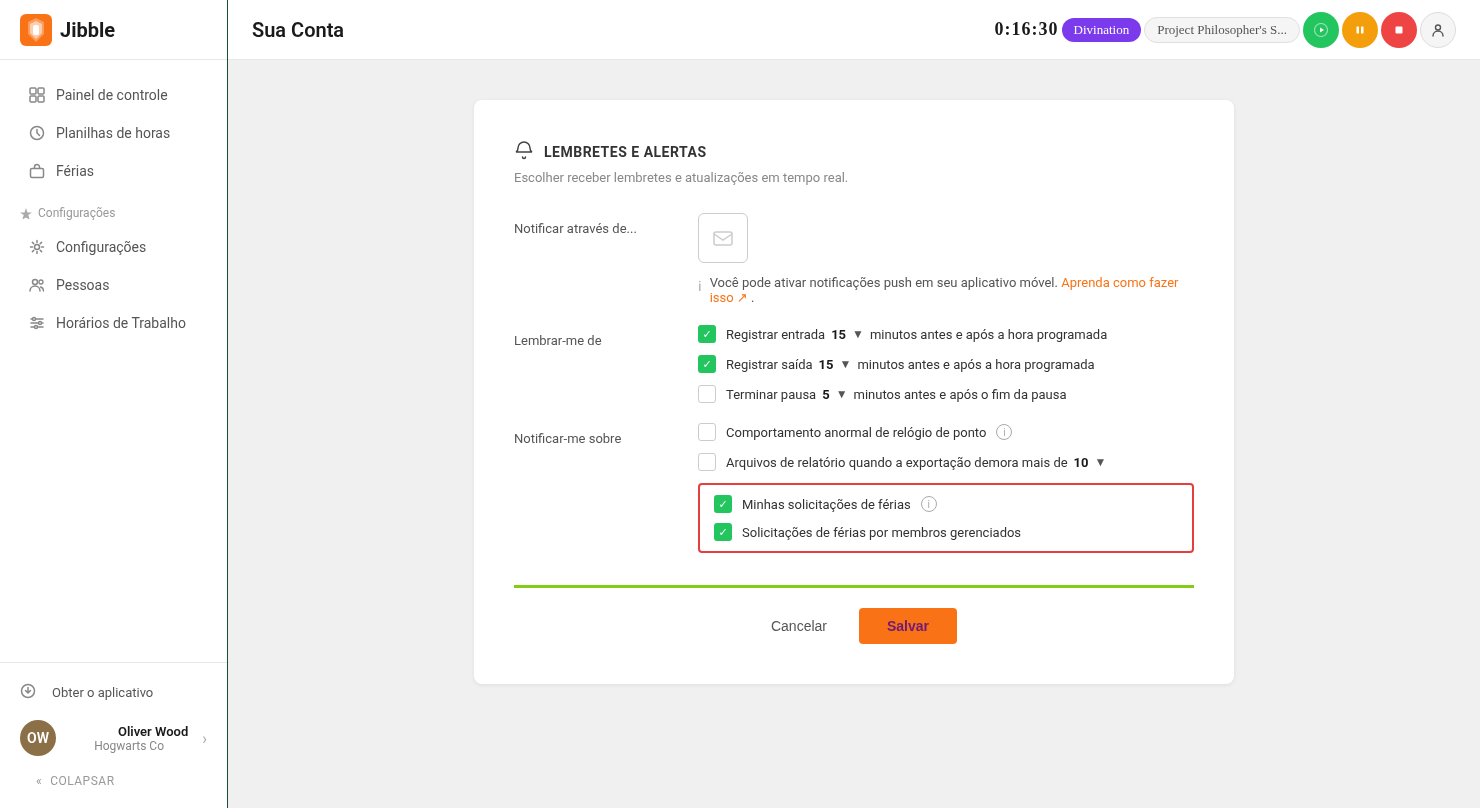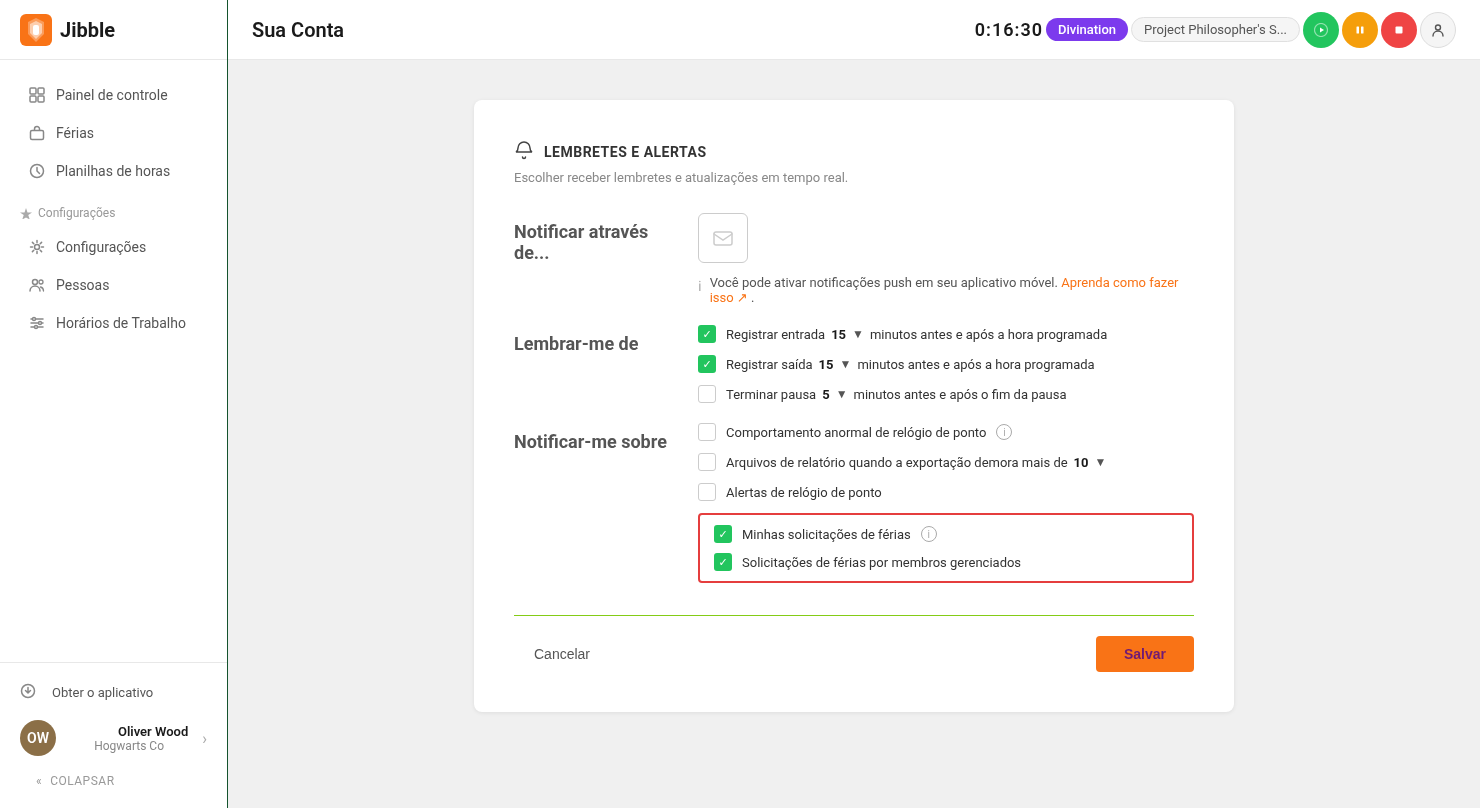--- a/index.html
+++ b/index.html
@@ -124,20 +124,21 @@
     }
     .header-title {
       font-size: 20px;
       font-weight: 600;
       color: #1a1a1a;
     }
     .header-right {
       display: flex;
       align-items: center;
       gap: 3px;
+      font-family: Liberation Serif, serif;
     }
     .timer {
       font-size: 18px;
       font-weight: 600;
       color: #1a1a1a;
       letter-spacing: 1px;
     }
     .activity-badge {
       background: #7c3aed;
       color: white;
@@ -213,24 +214,23 @@
     }
     .form-row {
       display: flex;
       gap: 24px;
       margin-bottom: 20px;
       align-items: flex-start;
     }
     .form-label {
       width: 160px;
       min-width: 160px;
-      font-size: 18px;
+      font-size: 13px;
       color: #555;
       padding-top: 8px;
-      font-weight: bold;
     }
     .form-controls {
       flex: 1;
       display: flex;
       flex-direction: column;
       gap: 12px;
     }
     .notify-box {
       width: 50px;
       height: 50px;
@@ -297,25 +297,25 @@
     .highlight-box {
       border: 2px solid #e53e3e;
       border-radius: 4px;
       padding: 10px 14px;
       display: flex;
       flex-direction: column;
       gap: 10px;
     }
     .card-footer {
       display: flex;
-      justify-content: space-between;
+      justify-content: center;
       gap: 12px;
       margin-top: 32px;
       padding-top: 20px;
-      border-top: 1px solid #84cc16;
+      border-top: 3px solid #84cc16;
     }
     .btn-cancel {
       background: transparent;
       border: none;
       padding: 10px 20px;
       font-size: 14px;
       color: #555;
       cursor: pointer;
       border-radius: 4px;
     }
@@ -371,34 +371,34 @@
             <rect x="9" y="1" width="6" height="6" rx="1" stroke="#888" stroke-width="1.5"></rect>
             <rect x="1" y="9" width="6" height="6" rx="1" stroke="#888" stroke-width="1.5"></rect>
             <rect x="9" y="9" width="6" height="6" rx="1" stroke="#888" stroke-width="1.5"></rect>
           </svg>
       </span>
       <span>Painel de controle</span>
     </div>
     <div class="nav-item">
       <span class="nav-icon">
         <svg width="16" height="16" viewBox="0 0 16 16" fill="none">
+            <circle cx="8" cy="8" r="6.5" stroke="#888" stroke-width="1.5"></circle>
+            <path d="M8 4.5V8L10.5 10.5" stroke="#888" stroke-width="1.5" stroke-linecap="round"></path>
+          </svg>
+      </span>
+      <span>Planilhas de horas</span>
+    </div>
+    <div class="nav-item">
+      <span class="nav-icon">
+        <svg width="16" height="16" viewBox="0 0 16 16" fill="none">
             <rect x="1.5" y="5.5" width="13" height="9" rx="1.5" stroke="#888" stroke-width="1.5"></rect>
             <path d="M5.5 5.5V4a2.5 2.5 0 015 0v1.5" stroke="#888" stroke-width="1.5"></path>
           </svg>
       </span>
       <span>Férias</span>
-    </div>
-    <div class="nav-item">
-      <span class="nav-icon">
-        <svg width="16" height="16" viewBox="0 0 16 16" fill="none">
-            <circle cx="8" cy="8" r="6.5" stroke="#888" stroke-width="1.5"></circle>
-            <path d="M8 4.5V8L10.5 10.5" stroke="#888" stroke-width="1.5" stroke-linecap="round"></path>
-          </svg>
-      </span>
-      <span>Planilhas de horas</span>
     </div>
 
     <div class="nav-section-label">
       <svg width="12" height="12" viewBox="0 0 12 12" fill="none">
           <path d="M6 1l1.5 4.5H12L8.25 8l1.5 4.5L6 10.5 2.25 12.5 3.75 8 0 5.5h4.5z" fill="#aaa"></path>
         </svg>
       <span>Configurações</span>
     </div>
 
     <div class="nav-item">
@@ -575,24 +575,20 @@
 
           <div class="checkbox-row">
             <div class="checkbox-unchecked"></div>
             <div class="row-inline">
               <span>Arquivos de relatório quando a exportação demora mais de</span>
               <span class="number-badge">10</span>
               <span class="dropdown-arrow">▼</span>
             </div>
           </div>
 
-          <div class="checkbox-row">
-            <div class="checkbox-unchecked"></div>
-            <span>Alertas de relógio de ponto</span>
-          </div>
 
           <div class="highlight-box">
             <div class="checkbox-row">
               <div class="checkbox-checked">✓</div>
               <span>Minhas solicitações de férias</span>
               <span class="info-small">i</span>
             </div>
             <div class="checkbox-row">
               <div class="checkbox-checked">✓</div>
               <span>Solicitações de férias por membros gerenciados</span>

